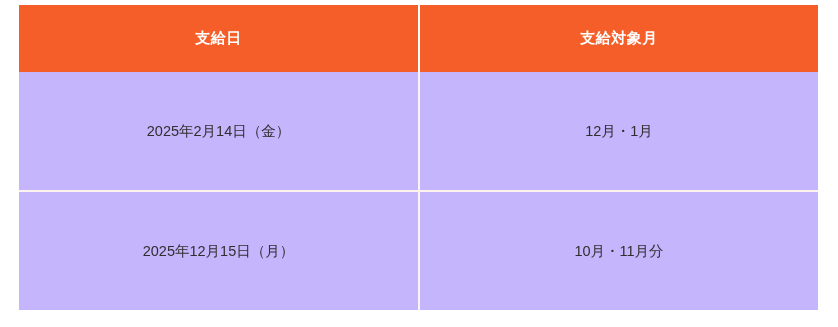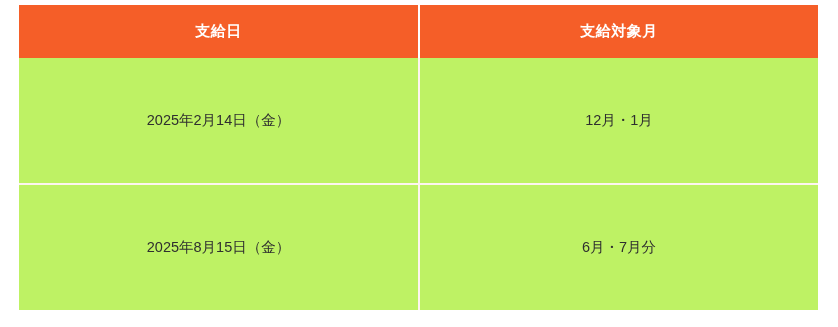--- a/index.html
+++ b/index.html
@@ -35,31 +35,31 @@
   table.payment-table col.col-months { width: 399px; }
 
   .payment-table thead th {
     background: #f55e28;
     color: #ffffff;
     font-size: 15px;
     font-weight: bold;
     text-align: center;
     vertical-align: middle;
     height: 43px;
-    padding: 5px;
+    padding: 12px;
     letter-spacing: 0.5px;
     border: none;
   }
 
   .payment-table thead th.th-date {
     border-right: 2px solid #ffffff;
   }
 
   .payment-table tbody td {
-    background: #bef264;
+    background: #c4b5fd;
     color: #2f2f2f;
     font-size: 14.5px;
     font-weight: normal;
     text-align: center;
     vertical-align: middle;
     height: 43.6px;
     padding: 0;
     border: none;
     border-top: 2px solid #fdf4f0;
   }
@@ -86,18 +86,18 @@
         <th class="th-date">支給日</th>
         <th class="th-months">支給対象月</th>
       </tr>
     </thead>
     <tbody>
       <tr>
         <td class="td-date">2025年2月14日（金）</td>
         <td class="td-months">12月・1月</td>
       </tr>
       <tr>
-        <td class="td-date">2025年8月15日（金）</td>
-        <td class="td-months">6月・7月分</td>
+        <td class="td-date">2025年12月15日（月）</td>
+        <td class="td-months">10月・11月分</td>
       </tr>
     </tbody>
   </table>
 </div>
 
 </body></html>

